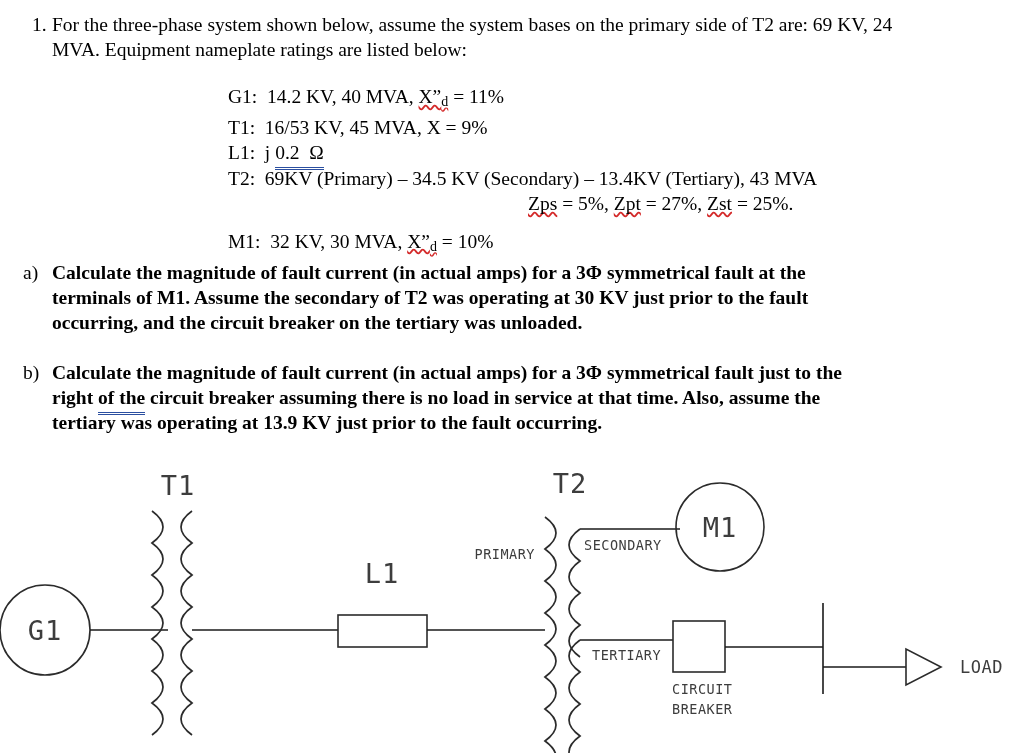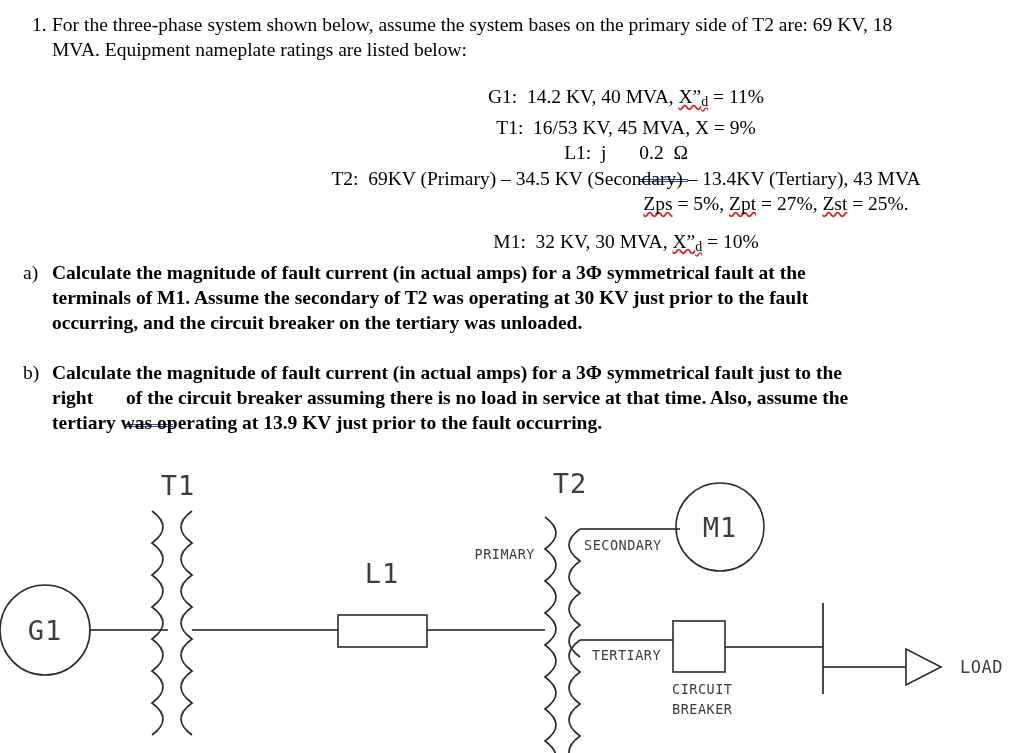--- a/index.html
+++ b/index.html
@@ -45,35 +45,33 @@
 
   #intro { margin-top: 12px; }
   #intro .q-body { padding-right: 110px; }
 
   
   #ratings {
     margin-top: 22px;
     padding-left: 228px;
     font-size: 19.5px;
     line-height: 25.5px;
-    text-align: center;
   }
   #ratings .rate-line { white-space: pre; }
   #ratings .rate-line.indent { padding-left: 300px; }
 
   .sq {
     
     text-decoration: underline wavy #d42a2a;
     text-decoration-skip-ink: none;
   }
   .gram {
     
     border-bottom: 3px double #2b4fa0;
-    padding-bottom: 16px;
-    margin-left: 28px;
+    padding-bottom: 4px;
   }
   .sub {
     font-size: 14px;
     vertical-align: -3px;
   }
 
   #part-a { position: absolute; left: 0; top: 260px; width: 1024px; }
   #part-b { position: absolute; left: 0; top: 360px; width: 1024px; }
   #part-a .q-body, #part-b .q-body { padding-right: 140px; font-weight: bold; }
   #part-a .q-num, #part-b .q-num { padding-left: 23px; }
@@ -100,21 +98,21 @@
   .shape { stroke: #2b2b2b; stroke-width: 1.6; fill: none; }
   .labelbg { fill: #ffffff; }
 </style>
 </head>
 <body>
 
 <div id="problem">
 
   <div class="q-row" id="intro">
     <div class="q-num">1.</div>
-    <div class="q-body">For the three-phase system shown below, assume the system bases on the primary side of T2 are: 69 KV, 18 MVA.  Equipment nameplate ratings are listed below:</div>
+    <div class="q-body">For the three-phase system shown below, assume the system bases on the primary side of T2 are: 69 KV, 24 MVA.  Equipment nameplate ratings are listed below:</div>
   </div>
 
   <div id="ratings">
 
     <div class="rate-line"><span>G1:</span><span>  14.2 KV, 40 MVA, </span><span class="sq">X”</span><span class="sq sub">d</span><span> = 11%</span></div>
 
     <div class="rate-line">T1:  16/53 KV, 45 MVA, X = 9%</div>
 
     <div class="rate-line"><span>L1:  j </span><span class="gram">0.2  Ω</span></div>
 

